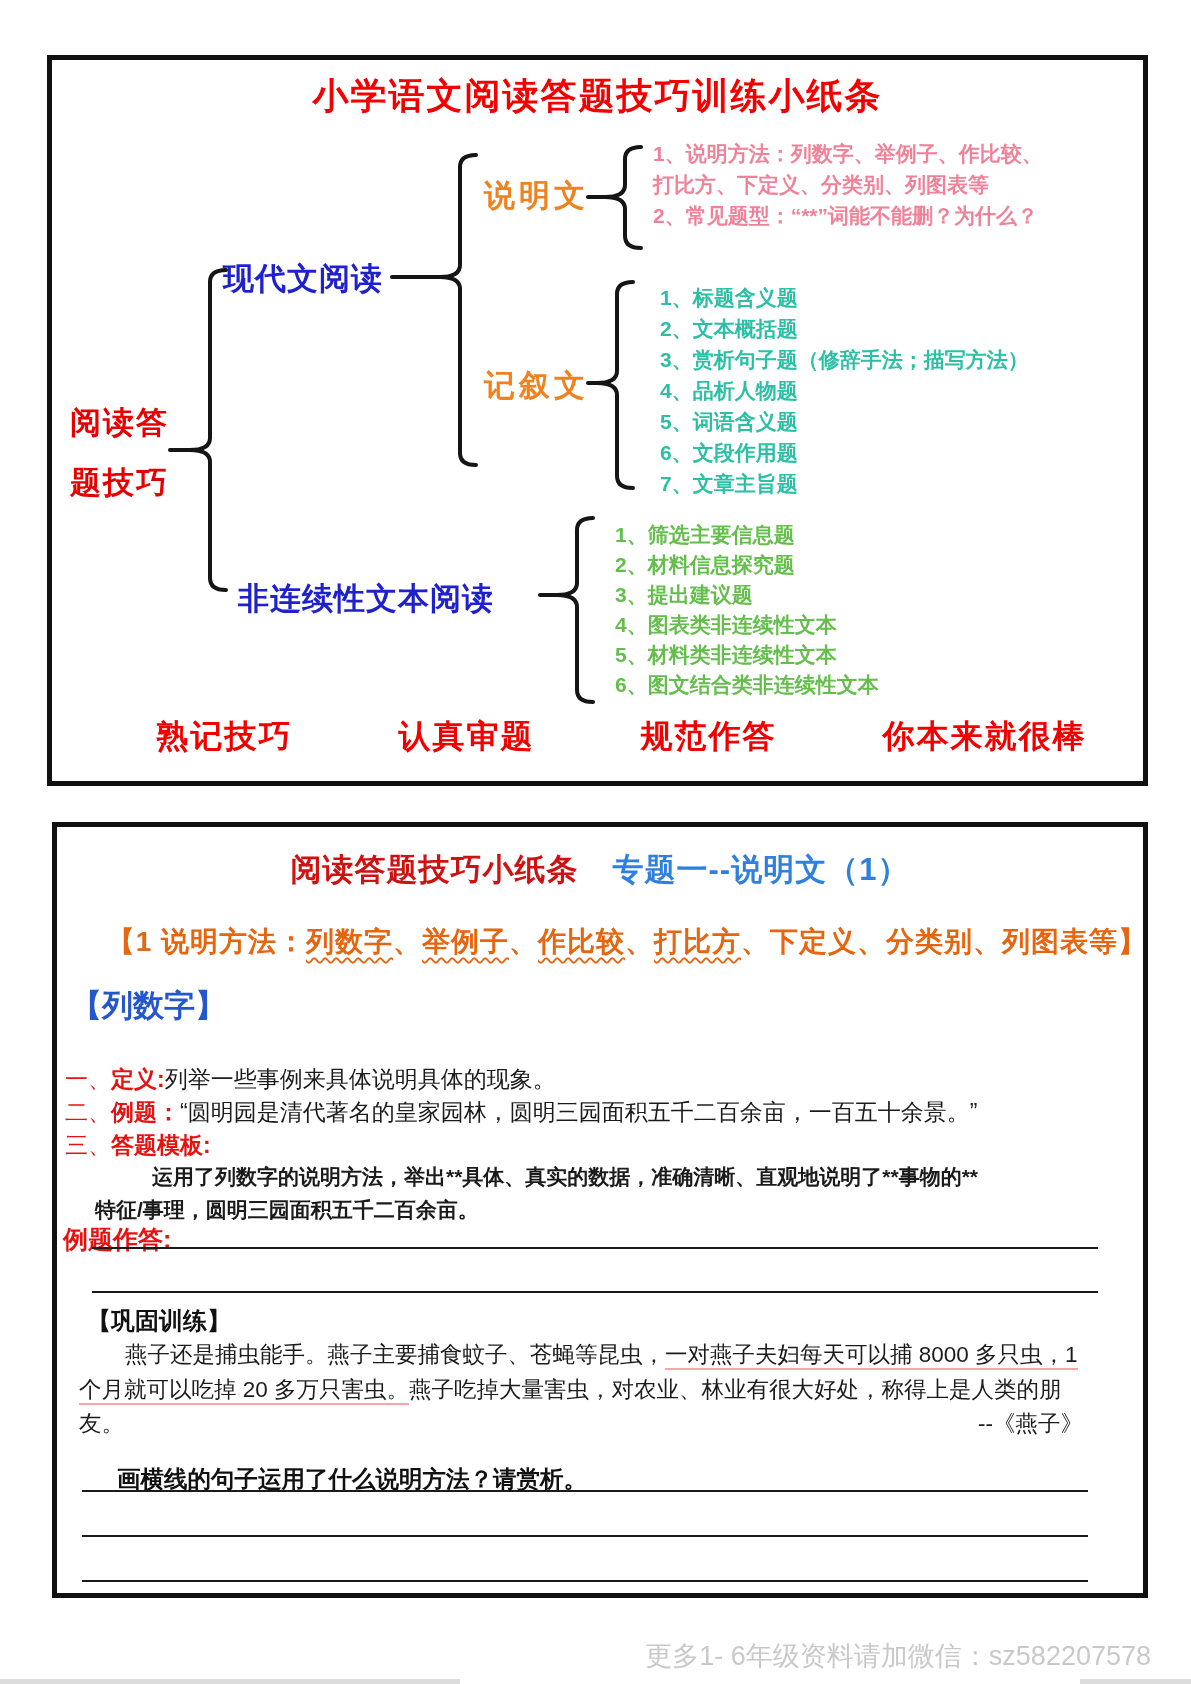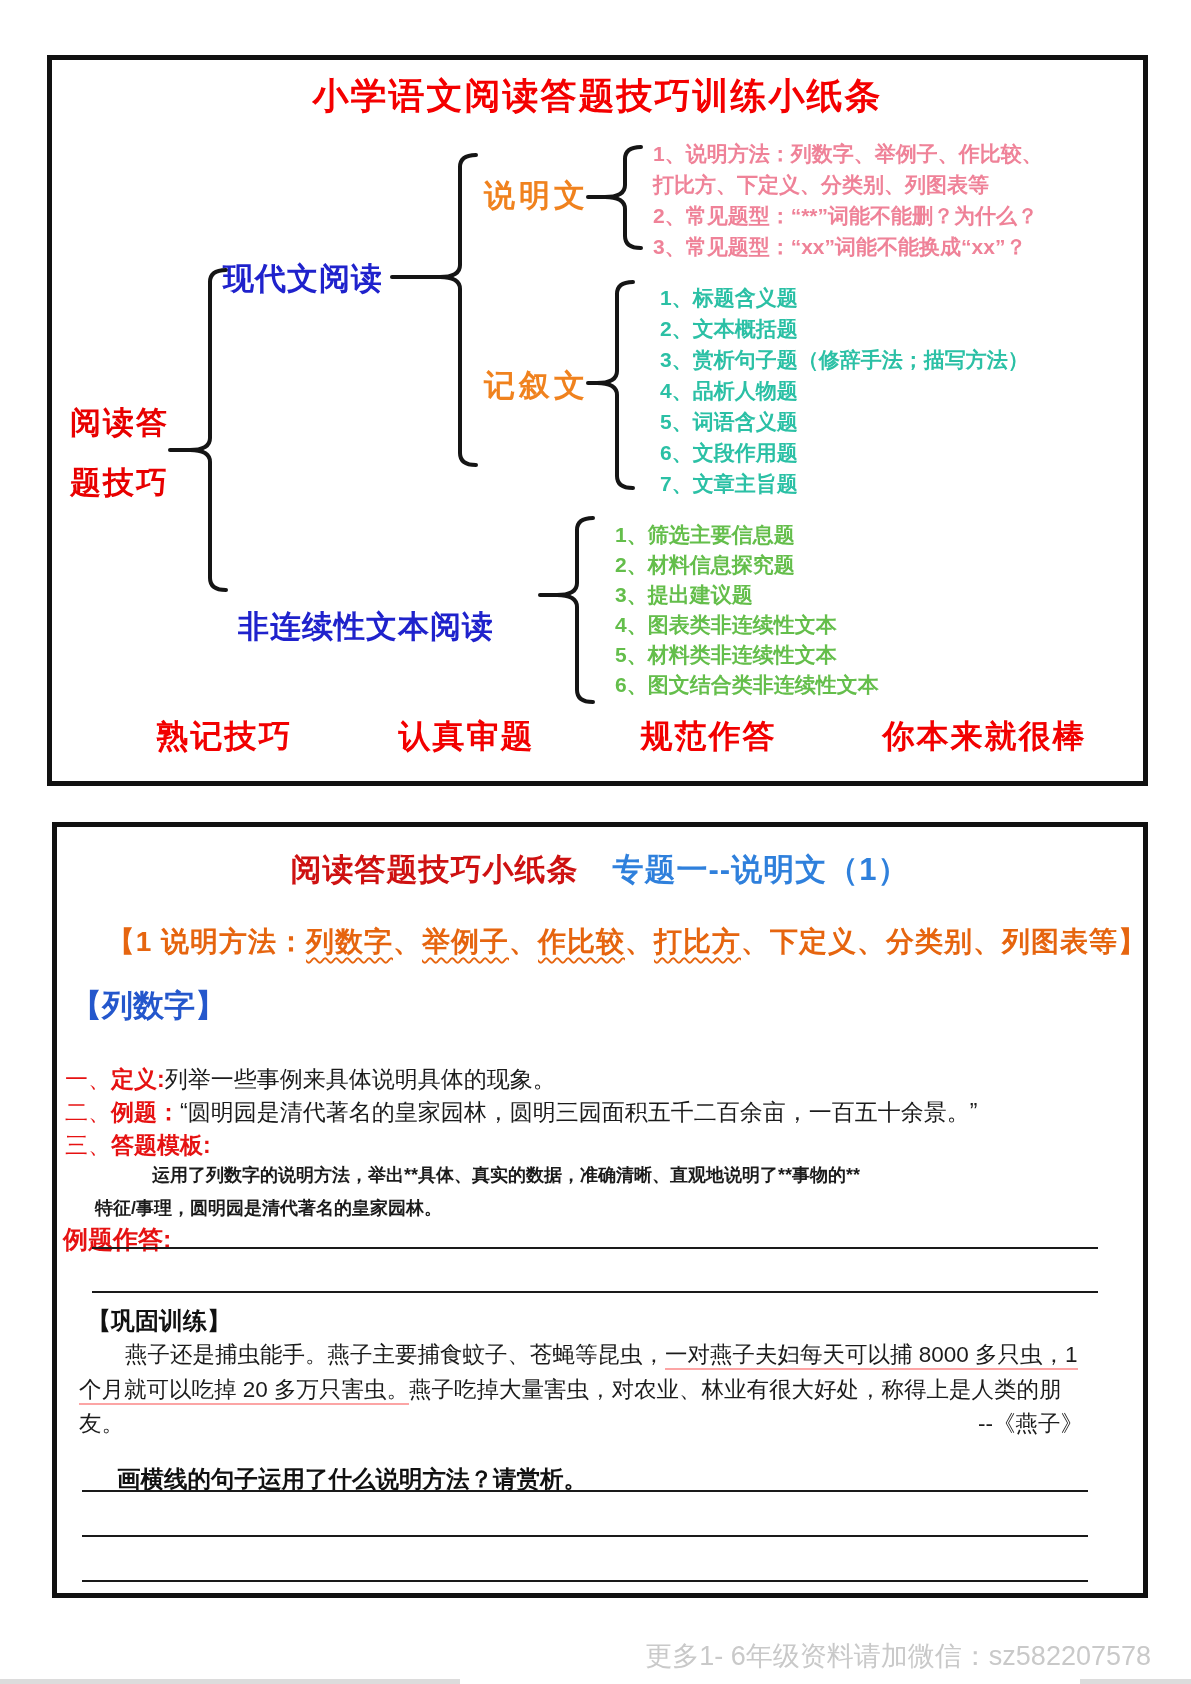--- a/index.html
+++ b/index.html
@@ -31,21 +31,21 @@
             font-size:31px;font-weight:bold;letter-spacing:1px;}
   #p2-title .t-red{color:#ce1111;}
   #p2-title .t-blue{color:#2f80dc;margin-left:34px;}
   #methods-line{position:absolute;left:4px;top:96px;width:1086px;text-align:right;
                 font-size:28px;font-weight:bold;color:#e6650f;white-space:nowrap;letter-spacing:1px;}
   .method-u{text-decoration:underline wavy;text-decoration-thickness:2px;text-underline-offset:6px;}
   #section-title{position:absolute;left:14px;top:158px;font-size:31px;font-weight:bold;color:#2457cc;}
   .def-line{position:absolute;left:8px;font-size:23px;color:#1b1b1b;white-space:nowrap;}
   .def-num{color:#e61212;}
   .def-label{color:#e61212;font-weight:bold;}
-  .tmpl{position:absolute;font-size:18px;font-weight:bold;color:#1b1b1b;white-space:nowrap;}
+  .tmpl{position:absolute;font-size:21px;font-weight:bold;color:#1b1b1b;white-space:nowrap;}
   #answer-label{position:absolute;left:6px;top:396px;font-size:25px;font-weight:bold;color:#e61212;}
   .rule{position:absolute;border-top:2px solid #1a1a1a;height:0;}
   #training-heading{position:absolute;left:30px;top:478px;font-size:24px;font-weight:bold;color:#111;}
   .para-line{position:absolute;left:22px;font-size:22.5px;color:#1b1b1b;white-space:nowrap;}
   .para-u{border-bottom:2px solid #fca5a5;padding-bottom:1px;}
   #attribution{position:absolute;right:60px;top:581px;font-size:22.5px;color:#1b1b1b;}
   #question-line{position:absolute;left:60px;top:612px;font-size:23.5px;font-weight:bold;color:#111;margin-top:24px;}
 
   
   #watermark{position:absolute;top:1638px;right:40px;font-size:27px;color:#c9c9c9;}
@@ -80,35 +80,34 @@
     <div class="abs node-red" style="left:18px;top:342px;">阅读答</div>
     <div class="abs node-red" style="left:18px;top:402px;">题技巧</div>
 
     <div class="abs node-blue" style="left:165px;top:198px;">现代文阅读</div>
 
     <div class="abs node-orange" style="left:432px;top:115px;">说明文</div>
     <div class="leaf-list pink" style="left:601px;top:78px;">
       <div>1、说明方法：列数字、举例子、作比较、</div>
       <div>打比方、下定义、分类别、列图表等</div>
       <div>2、常见题型：“**”词能不能删？为什么？</div>
-      <div>3、常见题型：“xx”词能不能换成“xx”？</div>
     </div>
 
     <div class="abs node-orange" style="left:432px;top:305px;">记叙文</div>
     <div class="leaf-list teal" style="left:608px;top:222px;">
       <div>1、标题含义题</div>
       <div>2、文本概括题</div>
       <div>3、赏析句子题（修辞手法；描写方法）</div>
       <div>4、品析人物题</div>
       <div>5、词语含义题</div>
       <div>6、文段作用题</div>
       <div>7、文章主旨题</div>
     </div>
 
-    <div class="abs node-blue" style="left:180px;top:546px;">非连续性文本阅读</div>
+    <div class="abs node-blue" style="left:180px;top:518px;">非连续性文本阅读</div>
     <div class="leaf-list green" style="left:563px;top:460px;">
       <div>1、筛选主要信息题</div>
       <div>2、材料信息探究题</div>
       <div>3、提出建议题</div>
       <div>4、图表类非连续性文本</div>
       <div>5、材料类非连续性文本</div>
       <div>6、图文结合类非连续性文本</div>
     </div>
 
     <div id="p1-footer">
@@ -133,21 +132,21 @@
     <div class="def-line" style="top:237px;">
       <span class="def-num">一、</span><span class="def-label">定义:</span><span>列举一些事例来具体说明具体的现象。</span>
     </div>
     <div class="def-line" style="top:270px;">
       <span class="def-num">二、</span><span class="def-label">例题：</span><span>“圆明园是清代著名的皇家园林，圆明三园面积五千二百余亩，一百五十余景。”</span>
     </div>
     <div class="def-line" style="top:303px;">
       <span class="def-num">三、</span><span class="def-label">答题模板:</span>
     </div>
     <div class="tmpl" style="left:95px;top:336px;">运用了列数字的说明方法，举出**具体、真实的数据，准确清晰、直观地说明了**事物的**</div>
-    <div class="tmpl" style="left:38px;top:369px;">特征/事理，圆明园是清代著名的皇家园林。</div>
+    <div class="tmpl" style="left:38px;top:369px;">特征/事理，圆明三园面积五千二百余亩。</div>
 
     <div id="answer-label">例题作答:</div>
     <div class="rule" style="left:35px;right:45px;top:420px;"></div>
     <div class="rule" style="left:35px;right:45px;top:464px;"></div>
 
     <div id="training-heading">【巩固训练】</div>
     <div class="para-line" style="top:512px;">
       <span style="display:inline-block;width:46px;"></span><span>燕子还是捕虫能手。燕子主要捕食蚊子、苍蝇等昆虫，</span><span class="para-u">一对燕子夫妇每天可以捕 8000 多只虫，1</span>
     </div>
     <div class="para-line" style="top:547px;">

